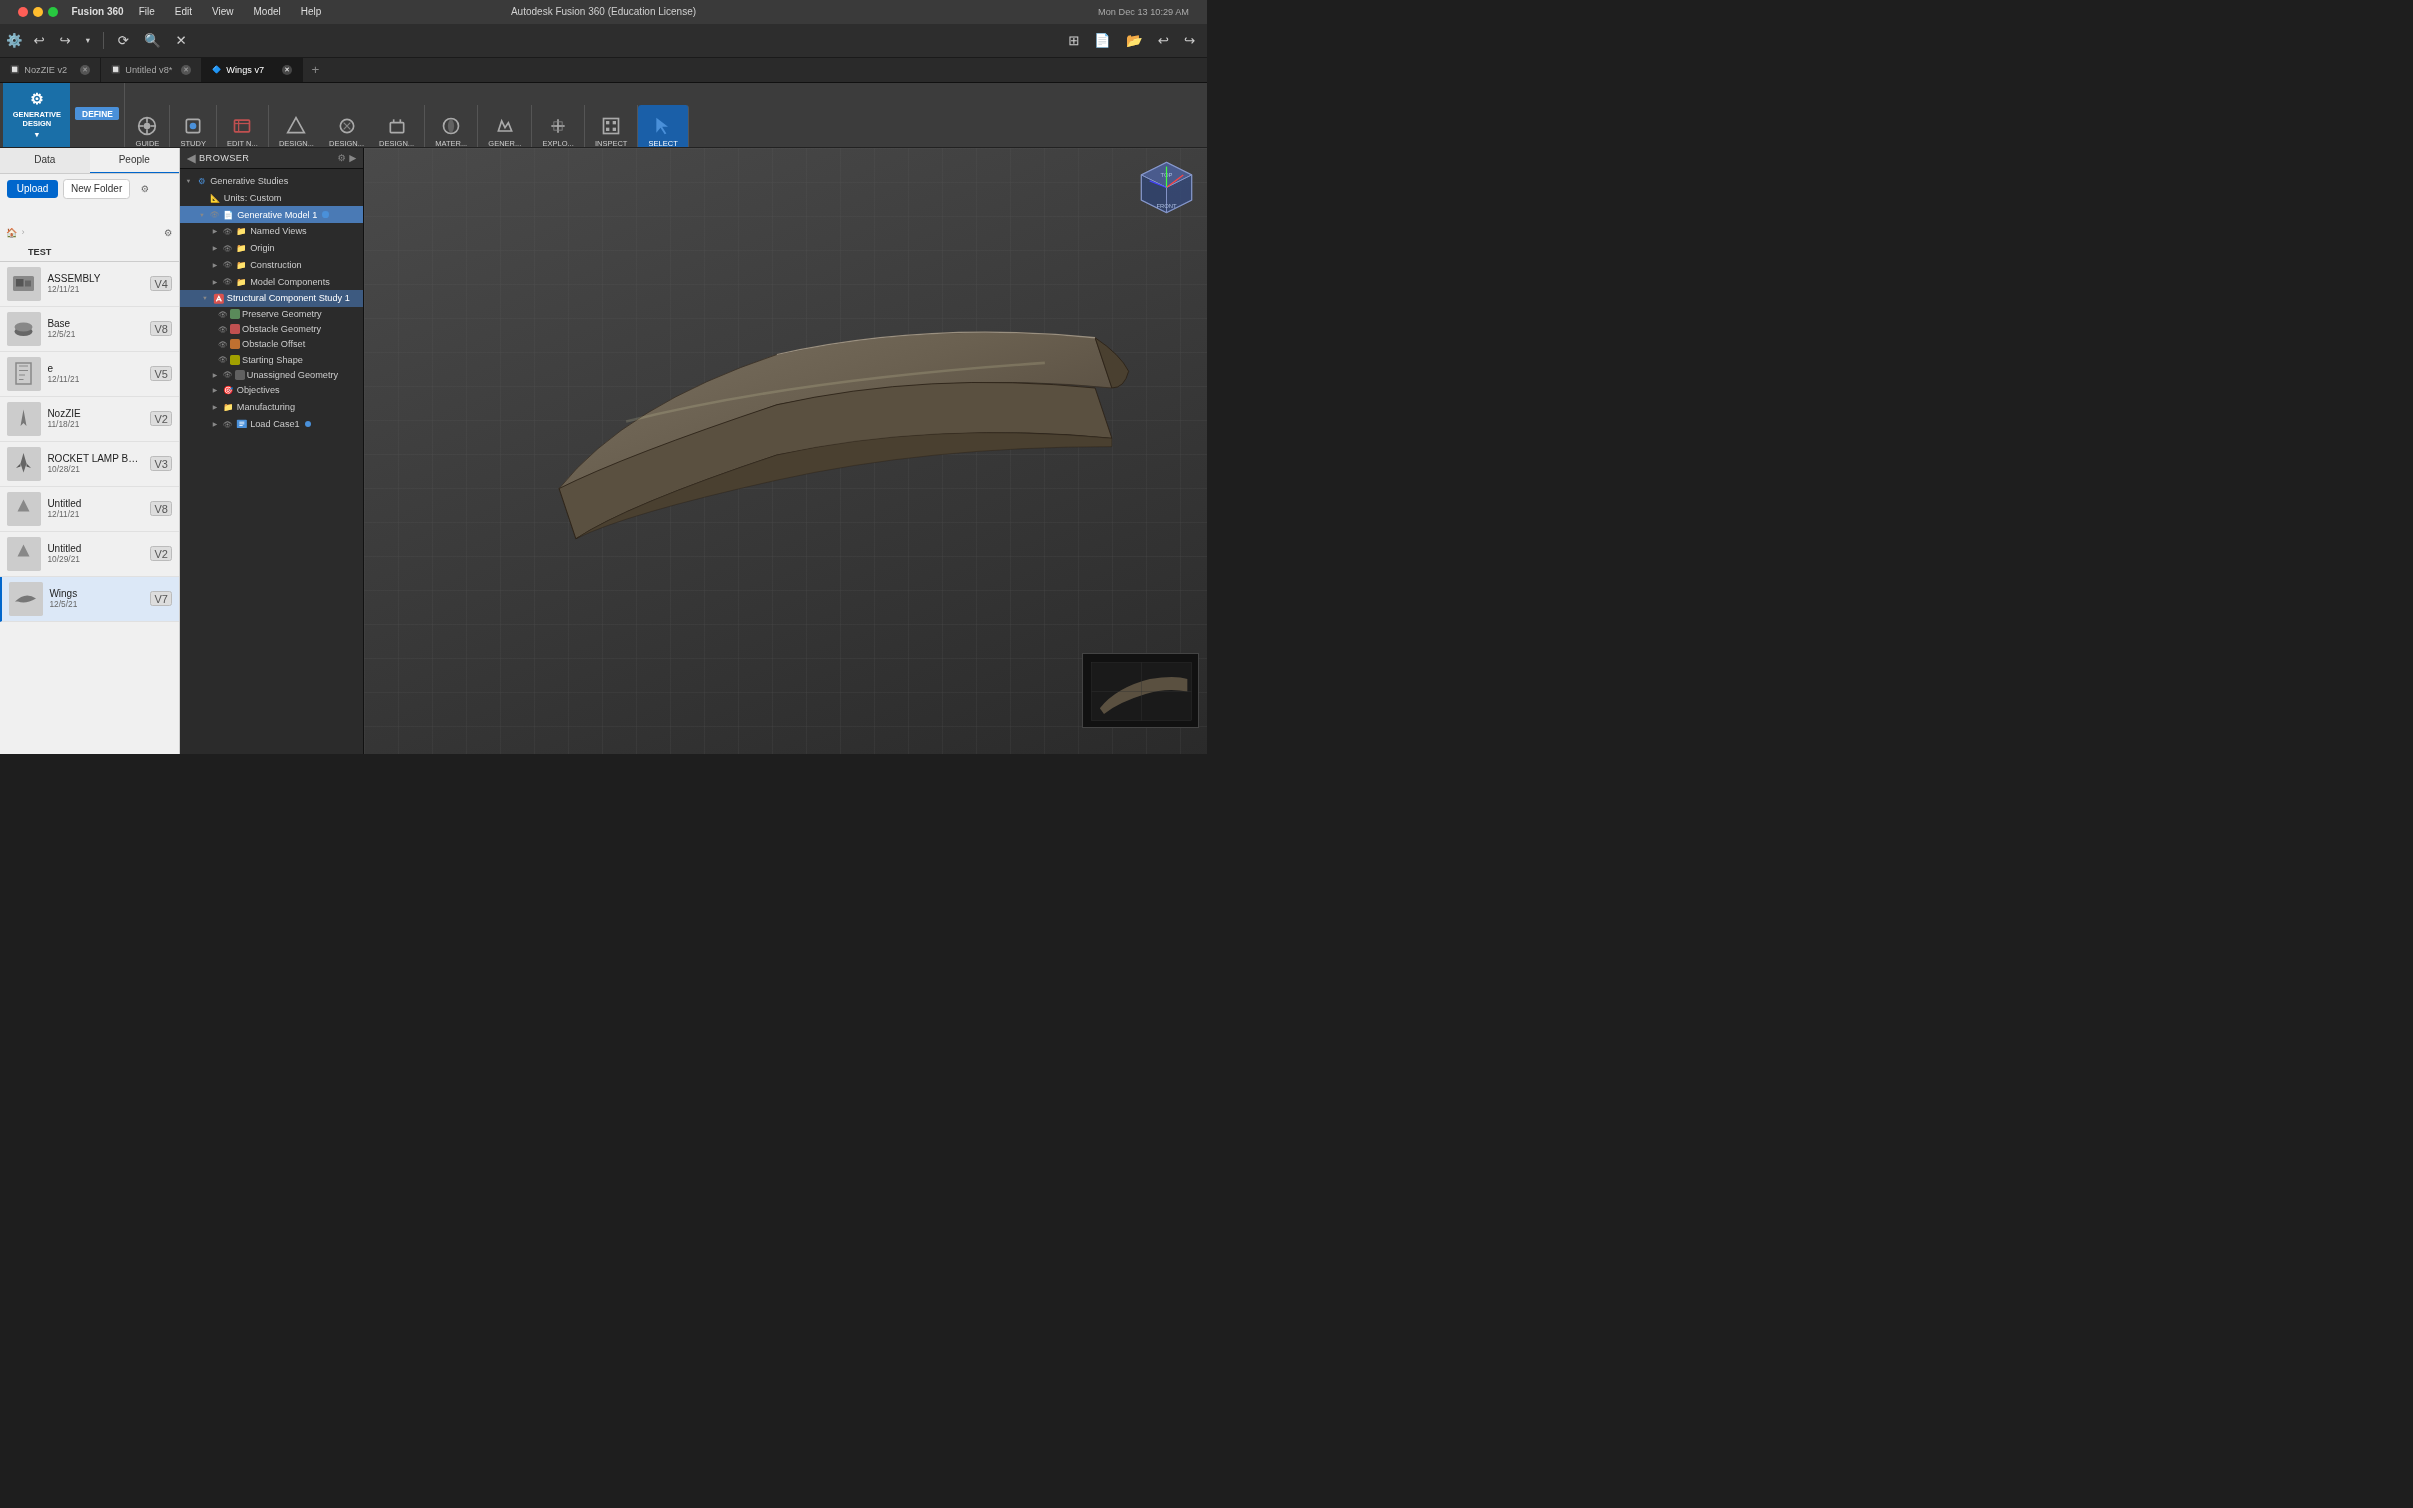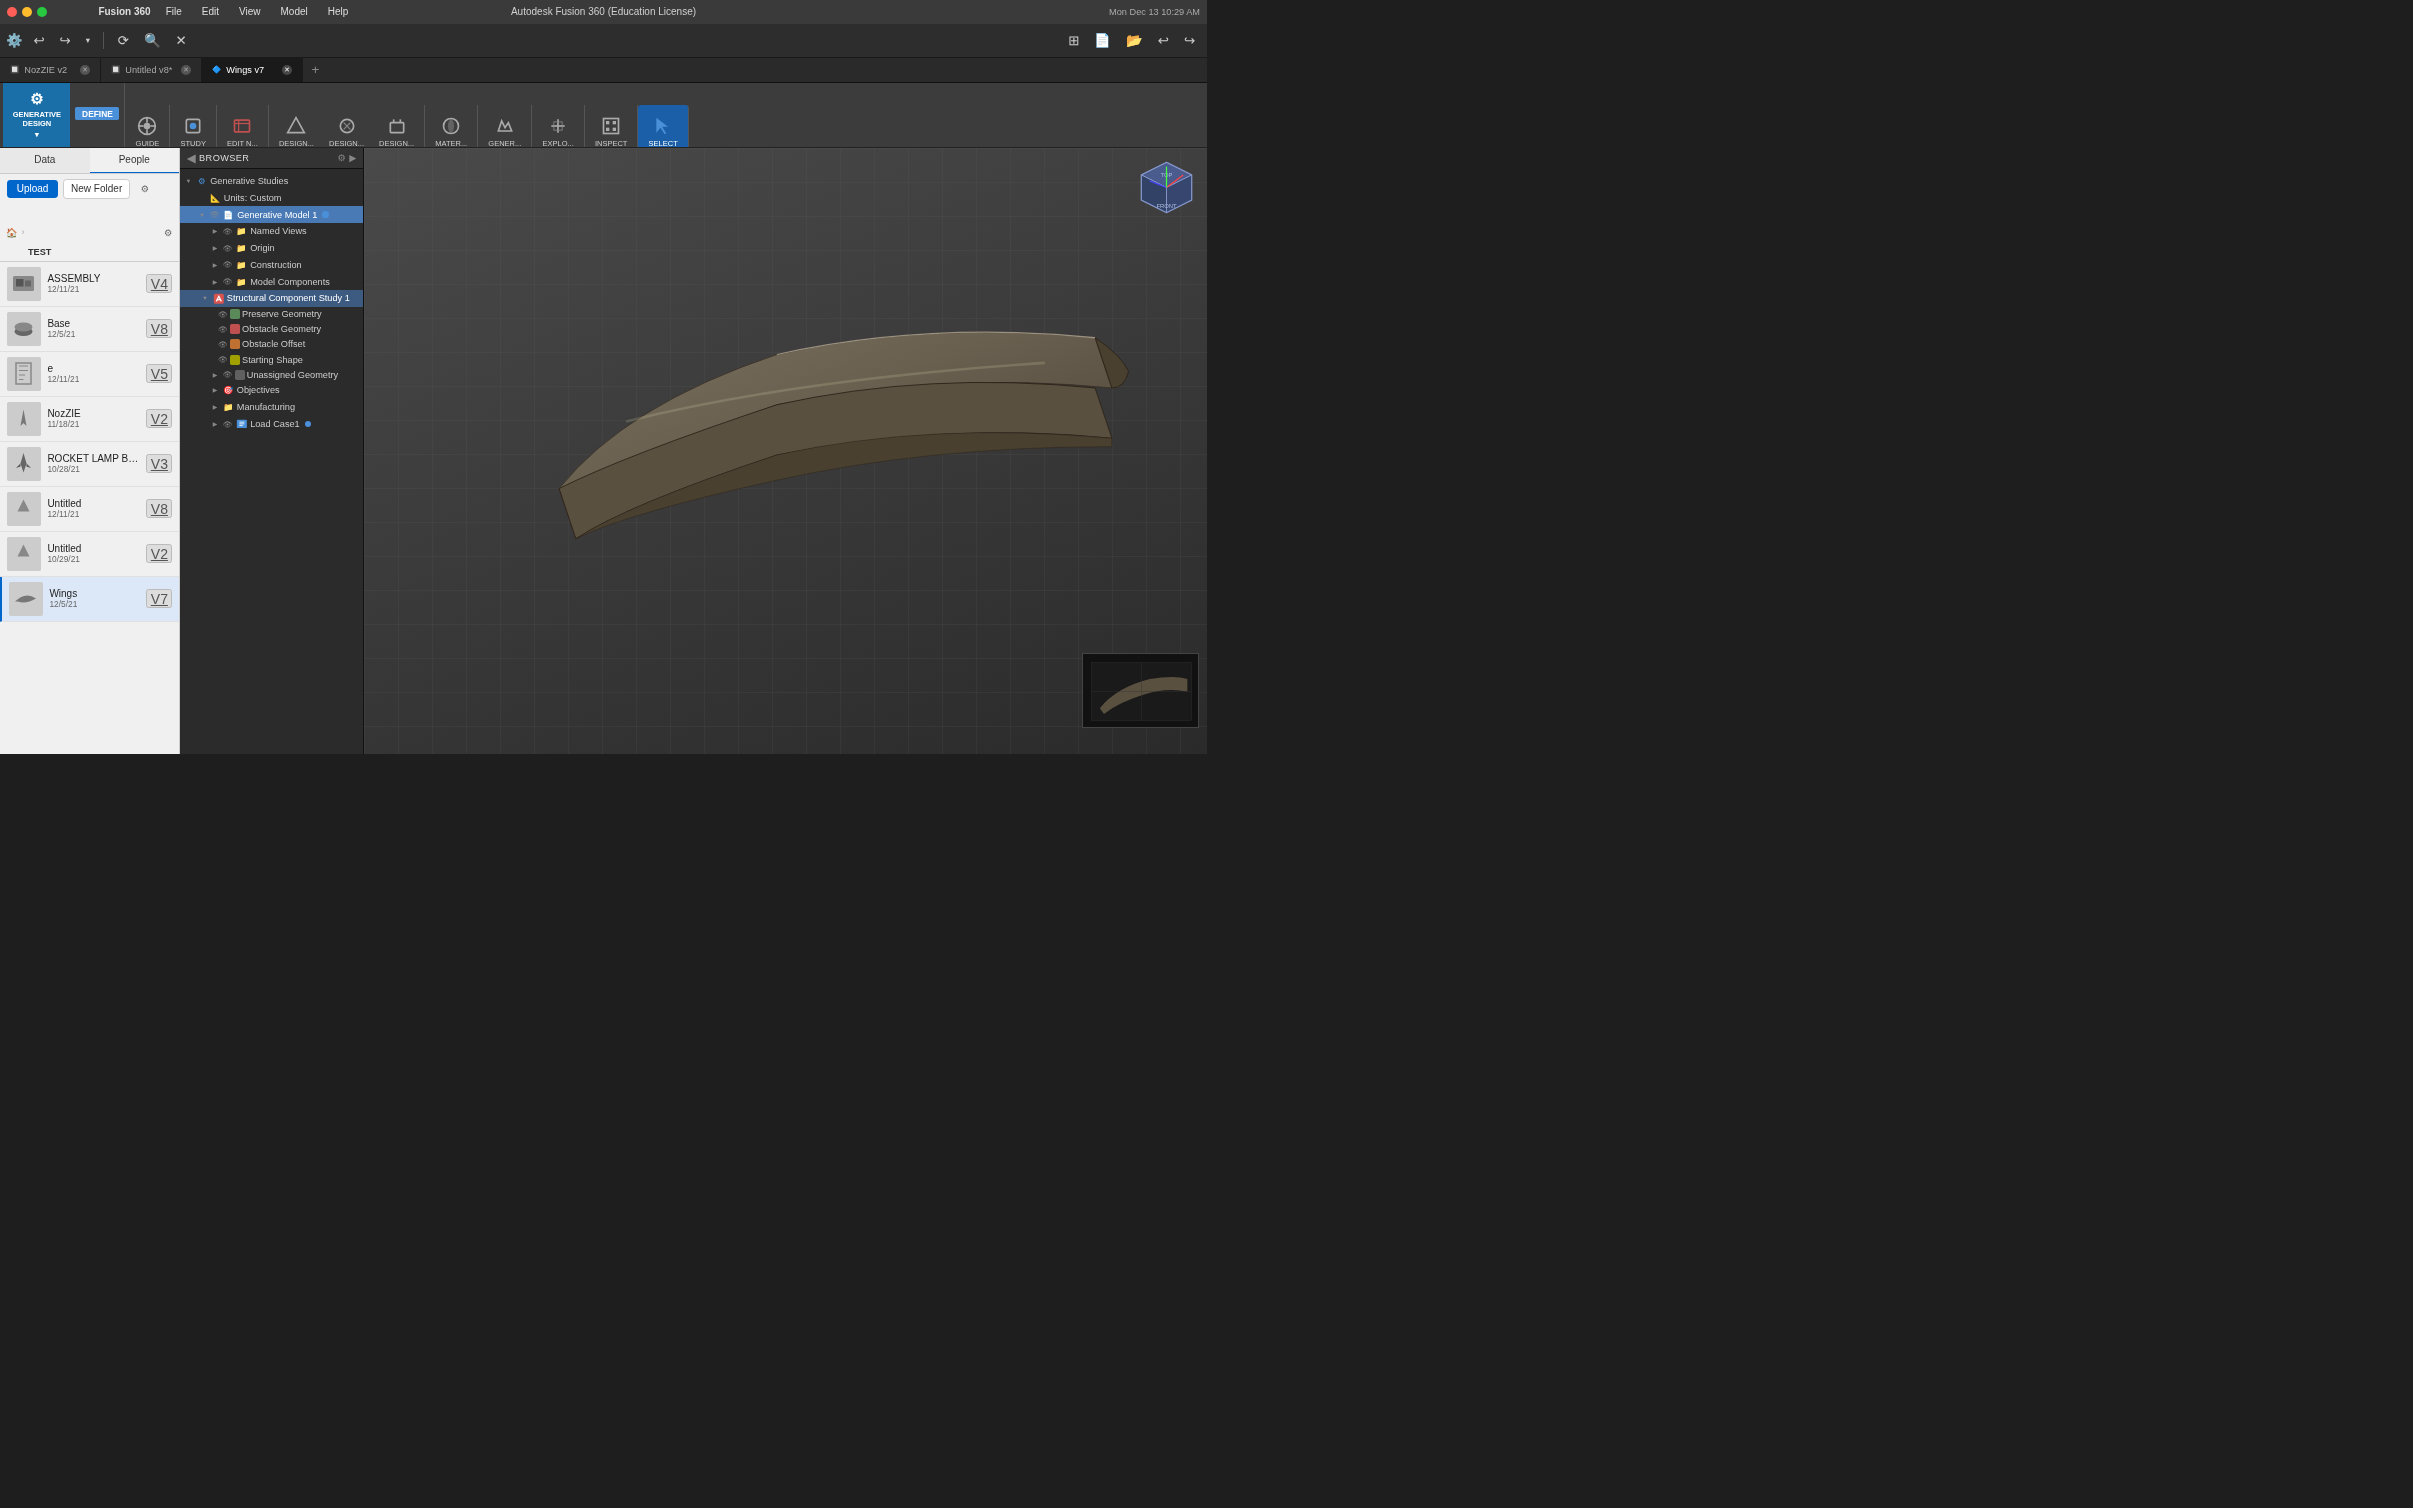--- a/index.html
+++ b/index.html
@@ -12,23 +12,22 @@
       overflow: hidden;
       transform-origin: top left;
     }
 
     
     .title-bar {
       height: 23.5px;
       background: #3a3a3a;
       display: flex;
       align-items: center;
-      padding: 0 7px;
+      padding: 0 18px;
       position: relative;
-      gap: 38px;
     }
     .traffic-lights {
       display: flex;
       gap: 5px;
       align-items: center;
     }
     .traffic-light {
       width: 10px; height: 10px;
       border-radius: 50%;
     }
@@ -287,27 +286,26 @@
       border-radius: 1.7px;
       display: flex; align-items: center; justify-content: center;
       flex-shrink: 0;
       overflow: hidden;
     }
     .file-thumb svg { width: 27px; height: 27px; }
     .file-info { flex: 1; min-width: 0; }
     .file-name { font-size: 10px; color: #222; font-weight: 500; white-space: nowrap; overflow: hidden; text-overflow: ellipsis; }
     .file-date { font-size: 8.4px; color: #666; }
     .file-version {
-      font-size: 14px;
+      font-size: 11px;
       color: #555;
       background: #ddd;
       border: 0.8px solid #bbb;
       border-radius: 2.5px;
       padding: 0.8px 3.4px;
-      text-decoration: underline;
     }
 
     
     .scene-area {
       display: flex;
       flex: 1;
       flex-direction: column;
     }
     .scene-with-browser {
       display: flex;

